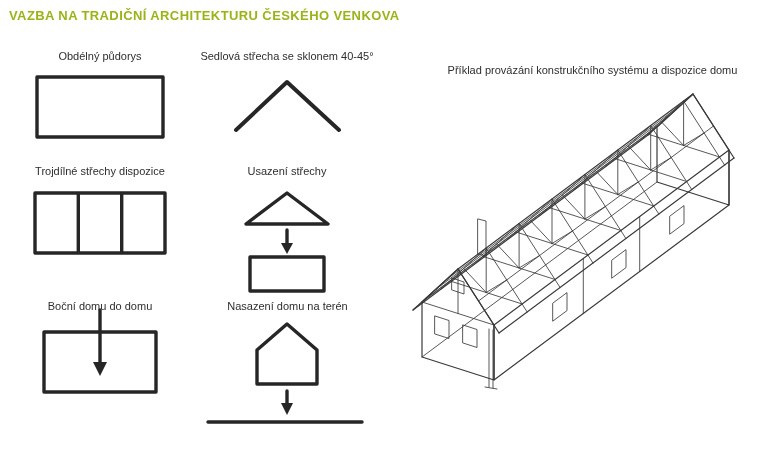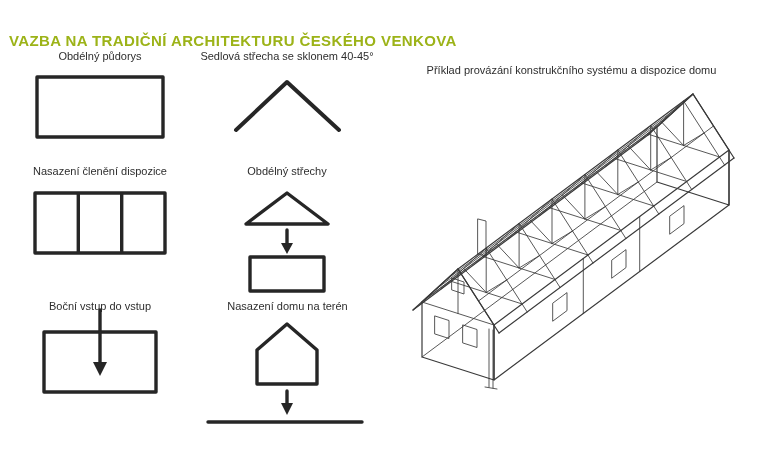--- a/index.html
+++ b/index.html
@@ -3,49 +3,49 @@
 <meta charset="utf-8">
 <style>
   html,body{margin:0;padding:0;}
   body{
     width:768px;height:454px;position:relative;overflow:hidden;
     background:#ffffff;
     font-family:"Liberation Sans", sans-serif;
   }
   .page-title{
     position:absolute;left:9px;top:8px;
-    font-size:15px;font-weight:bold;letter-spacing:.4px;
-    color:#9cb318;white-space:nowrap;margin-top:24px;
+    font-size:13px;font-weight:bold;letter-spacing:.4px;
+    color:#9cb318;white-space:nowrap;
   }
   .sketch-label{
     position:absolute;text-align:center;
     font-size:11px;color:#2e2e2e;line-height:1.25;
   }
   svg{position:absolute;display:block;}
   .ink{stroke:#262626;fill:none;stroke-linecap:round;stroke-linejoin:round;}
   .thick{stroke-width:3.4;}
   .roofline{stroke-width:4;}
   .fine{stroke:#3a3a3a;fill:none;stroke-linecap:round;stroke-linejoin:round;stroke-width:1.2;}
   .finer{stroke:#3a3a3a;fill:none;stroke-linecap:round;stroke-linejoin:round;stroke-width:0.85;}
   .head{fill:#262626;stroke:none;}
 </style>
 </head>
 <body>
 
 <div class="page-title">VAZBA NA TRADIČNÍ ARCHITEKTURU ČESKÉHO VENKOVA</div>
 
 <div class="sketch-label" style="left:20px;top:50px;width:160px;">Obdélný půdorys</div>
-<div class="sketch-label" style="left:15px;top:165px;width:170px;">Nasazení členění dispozice</div>
-<div class="sketch-label" style="left:20px;top:300px;width:160px;">Boční vstup do vstup</div>
+<div class="sketch-label" style="left:15px;top:165px;width:170px;">Trojdílné střechy dispozice</div>
+<div class="sketch-label" style="left:20px;top:300px;width:160px;">Boční domu do domu</div>
 
 <div class="sketch-label" style="left:192px;top:50px;width:190px;text-align:center;">Sedlová střecha se sklonem 40-45°</div>
-<div class="sketch-label" style="left:212px;top:165px;width:150px;">Obdélný střechy</div>
+<div class="sketch-label" style="left:212px;top:165px;width:150px;">Usazení střechy</div>
 <div class="sketch-label" style="left:210px;top:300px;width:155px;">Nasazení domu na terén</div>
 
-<div class="sketch-label" style="left:399px;top:64px;width:345px;">Příklad provázání konstrukčního systému a dispozice domu</div>
+<div class="sketch-label" style="left:420px;top:64px;width:345px;">Příklad provázání konstrukčního systému a dispozice domu</div>
 
 <svg style="left:34px;top:74px;" width="132" height="66" viewBox="0 0 132 66">
   <rect class="ink thick" x="3" y="3" width="126" height="60"></rect>
 </svg>
 
 <svg style="left:32px;top:190px;" width="136" height="66" viewBox="0 0 136 66">
   <rect class="ink thick" x="3" y="3" width="130" height="60"></rect>
   <line class="ink thick" x1="46.3" y1="4" x2="46.3" y2="62"></line>
   <line class="ink thick" x1="89.7" y1="4" x2="89.7" y2="62"></line>
 </svg>

